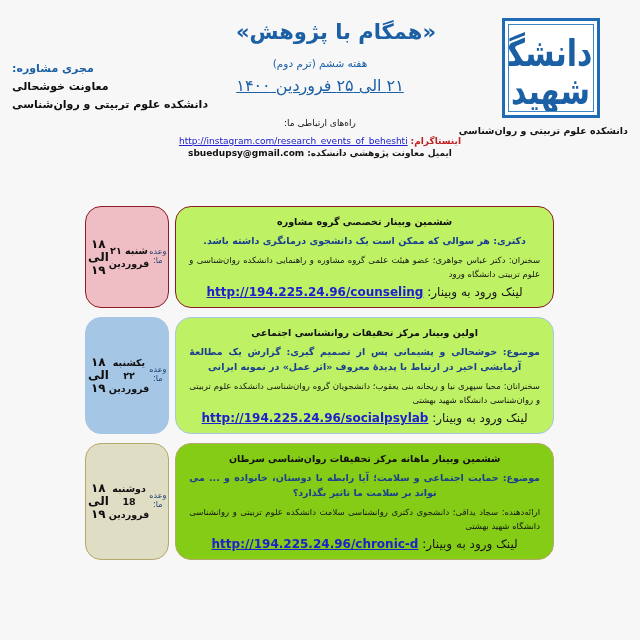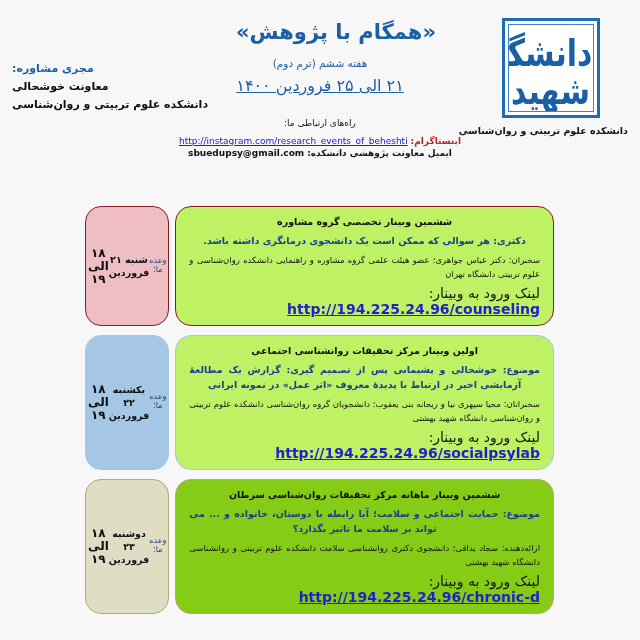--- a/index.html
+++ b/index.html
@@ -236,22 +236,23 @@
     margin-bottom: 5px;
   }
   .card-speaker {
     font-size: 8.5px;
     color: #141414;
     text-align: justify;
     line-height: 14px;
     margin-bottom: 4px;
   }
   .card-linkline {
-    font-size: 14px;
+    font-size: 12px;
     color: #141414;
+    text-align: center;
     margin-top: 2px;
   }
   .card-link {
     color: #2020cc;
     text-decoration: underline;
     font-weight: 700;
     direction: ltr;
     display: inline-block;
   }
 
@@ -324,21 +325,21 @@
     </div>
 
   </div>
 
   <div class="rows">
 
     <div class="row">
       <div class="card card-pink">
         <div class="card-title">ششمین وبینار تخصصی گروه مشاوره</div>
         <div class="card-topic">دکتری: هر سوالی که ممکن است یک دانشجوی درمانگری داشته باشد.</div>
-        <div class="card-speaker">سخنران: دکتر عباس جواهری؛ عضو هیئت علمی گروه مشاوره و راهنمایی دانشکده روان‌شناسی و علوم تربیتی دانشگاه تهران</div>
+        <div class="card-speaker">سخنران: دکتر عباس جواهری؛ عضو هیئت علمی گروه مشاوره و راهنمایی دانشکده روان‌شناسی و علوم تربیتی دانشگاه ورود</div>
         <div class="card-linkline">
           <span>لینک ورود به وبینار:</span>
           <span class="card-link">http://194.225.24.96/counseling</span>
         </div>
       </div>
       <div class="badge badge-pink">
         <div class="badge-label">وعده ما:</div>
         <div class="badge-date">شنبه ۲۱ فروردین</div>
         <div class="badge-time">۱۸ الی ۱۹</div>
       </div>
@@ -366,20 +367,20 @@
         <div class="card-title">ششمین وبینار ماهانه مرکز تحقیقات روان‌شناسی سرطان</div>
         <div class="card-topic">موضوع: حمایت اجتماعی و سلامت؛ آیا رابطه با دوستان، خانواده و ... می تواند بر سلامت ما تاثیر بگذارد؟</div>
         <div class="card-speaker">ارائه‌دهنده: سجاد یداقی؛ دانشجوی دکتری روانشناسی سلامت دانشکده علوم تربیتی و روانشناسی دانشگاه شهید بهشتی</div>
         <div class="card-linkline">
           <span>لینک ورود به وبینار:</span>
           <span class="card-link">http://194.225.24.96/chronic-d</span>
         </div>
       </div>
       <div class="badge badge-khaki">
         <div class="badge-label">وعده ما:</div>
-        <div class="badge-date">دوشنبه ۲۳ فروردین</div>
+        <div class="badge-date">دوشنبه 18 فروردین</div>
         <div class="badge-time">۱۸ الی ۱۹</div>
       </div>
     </div>
 
   </div>
 
 </div>
 
 </body></html>

